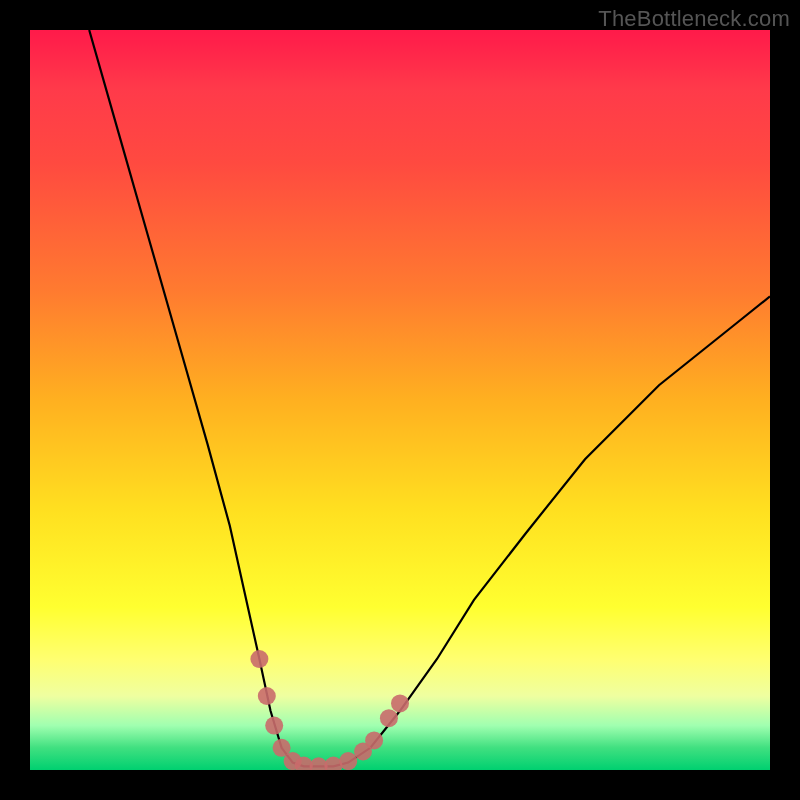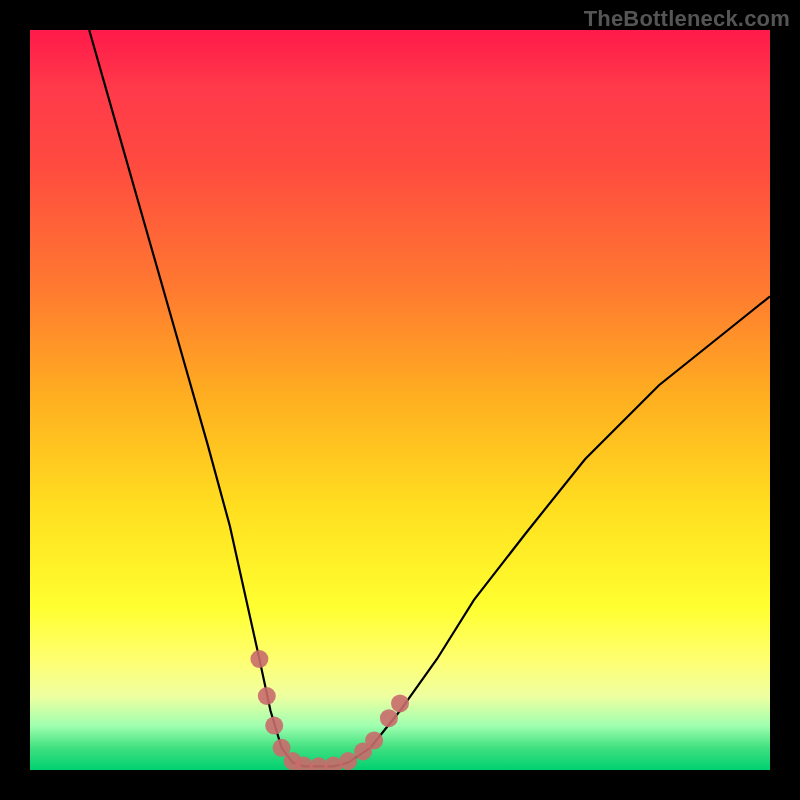--- a/index.html
+++ b/index.html
@@ -32,21 +32,21 @@
       #40e080 97%,
       #00d070 100%
     );
   }
   .watermark {
     position: absolute;
     top: 6px;
     right: 10px;
     color: #555;
     font-size: 22px;
-    font-weight: 700;
+    font-weight: 400;
     letter-spacing: 0.2px;
     z-index: 3;
   }
   svg.curve {
     position: absolute;
     left: 0; top: 0;
     width: 740px;
     height: 740px;
     z-index: 2;
   }

